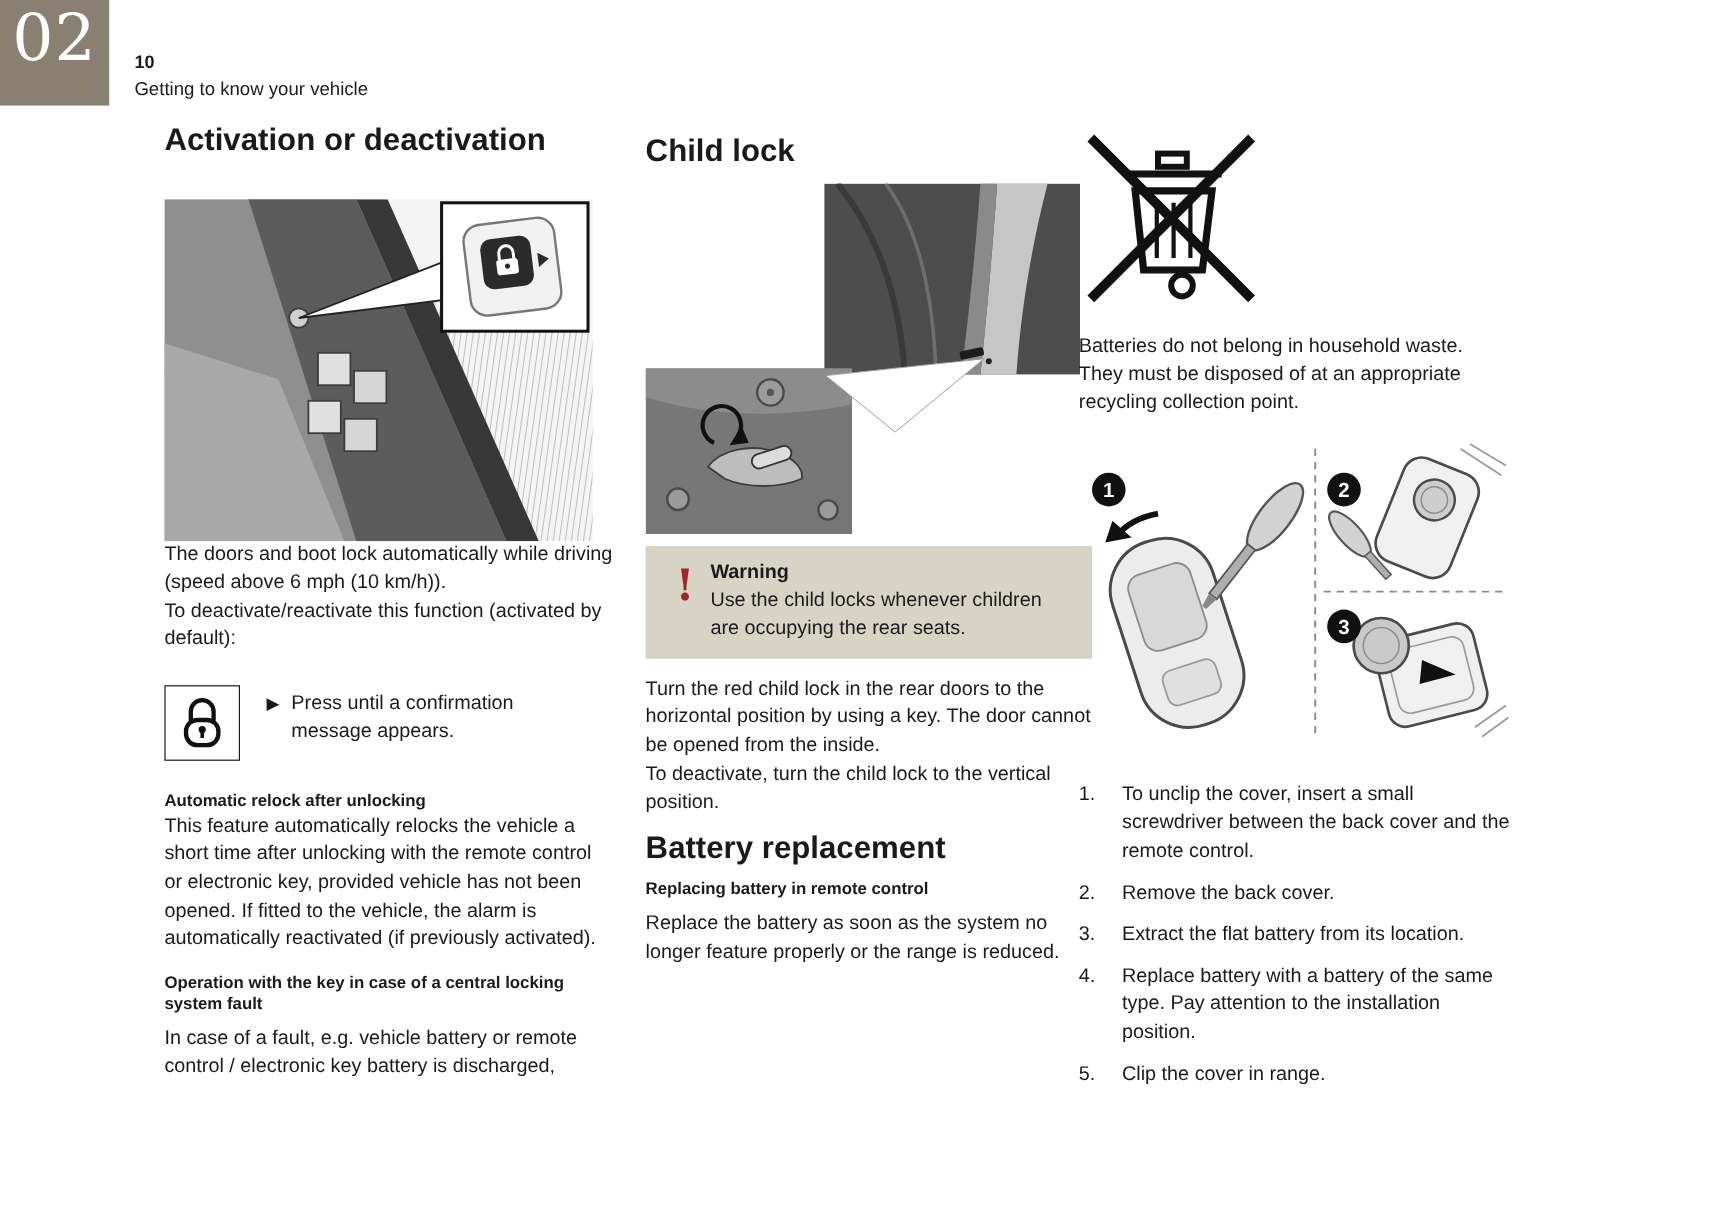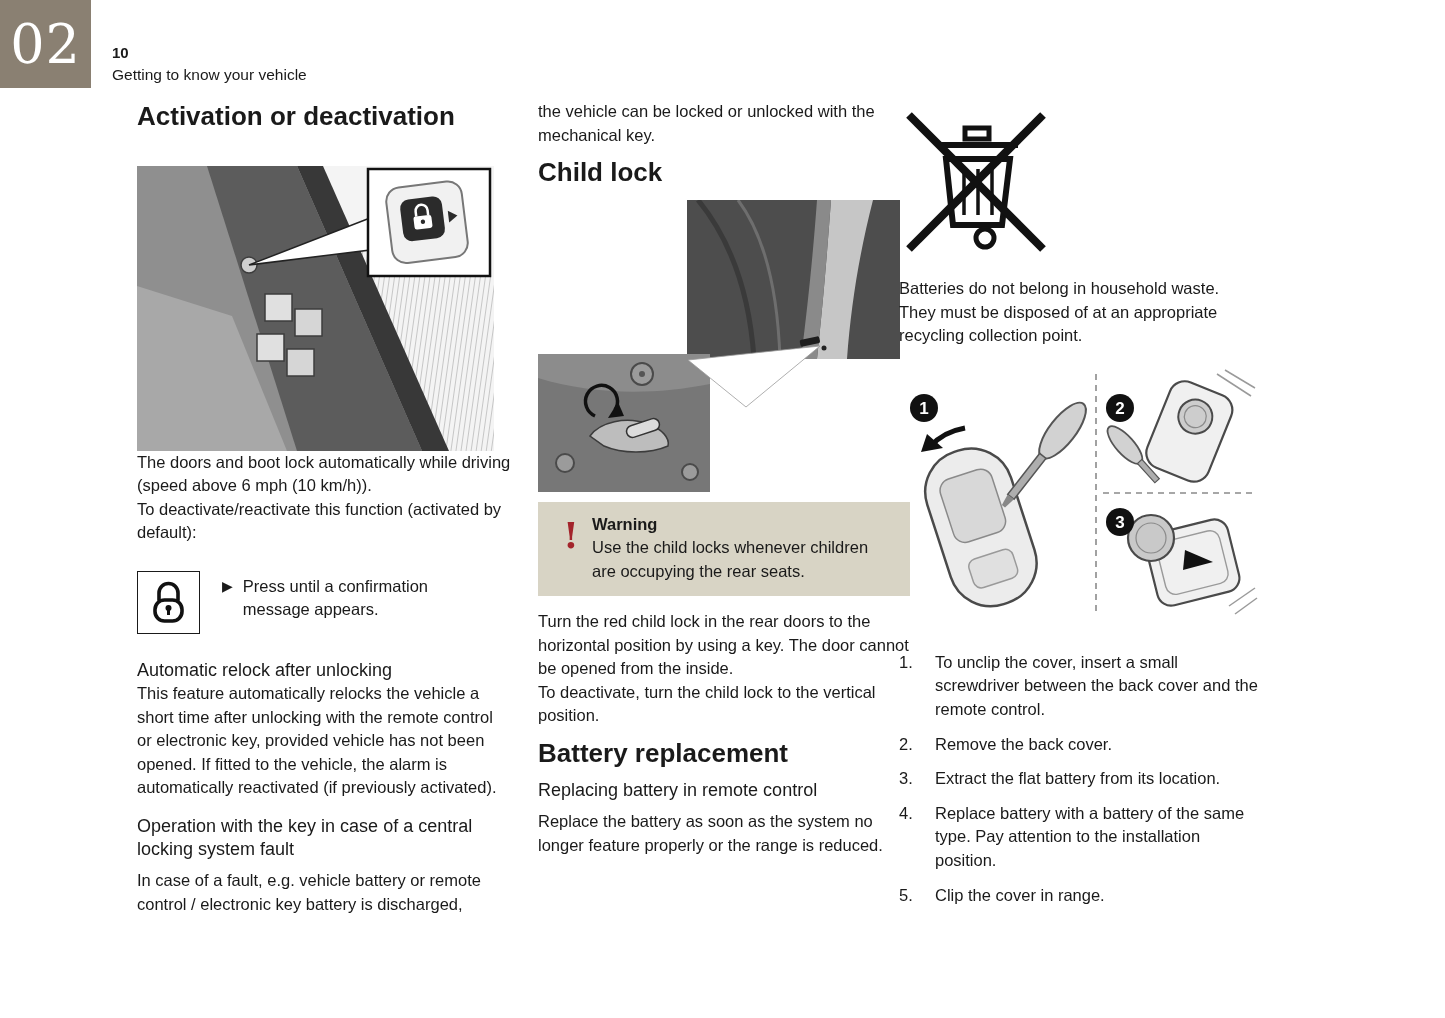--- a/index.html
+++ b/index.html
@@ -14,35 +14,35 @@
   svg text { font-family: "Liberation Sans", sans-serif; }
 
   
   .chapter-box {
     position: absolute; left: 0; top: 0;
     width: 91px; height: 88px;
     background: #8a8072;
     color: #ffffff;
     font-family: "DejaVu Serif", serif;
     font-size: 54px; font-weight: 400;
-    display: flex; align-items: center; justify-content: center;
+    display: flex; justify-content: center;
     letter-spacing: 1px;
   }
   .page-header { position: absolute; left: 112px; top: 44px; }
   .page-number { font-size: 15px; font-weight: bold; }
   .section-title { font-size: 15.5px; margin-top: 5px; }
 
   
   .col { position: absolute; top: 100px; }
   .col-1 { left: 137px; width: 374px; }
   .col-2 { left: 538px; width: 372px; }
   .col-3 { left: 899px; width: 360px; }
 
   .h-section { font-size: 26px; font-weight: bold; line-height: 1.25; }
-  .h-sub { font-size: 18px; font-weight: normal; line-height: 1.28; }
+  .h-sub { font-size: 14px; font-weight: bold; line-height: 1.28; }
   .p { font-size: 16.5px; line-height: 1.43; white-space: pre-line; }
 
   
   .door-illustration { display: block; margin-top: 33px; }
   .col-1 .p-autolock { }
   .instruction-row { display: flex; gap: 22px; margin-top: 26px; align-items: flex-start; }
   .lock-key-box {
     width: 63px; height: 63px; flex: none;
     border: 1.6px solid #1a1a1a; background: #fff;
     display: flex; align-items: center; justify-content: center;
@@ -150,21 +150,20 @@
   </div>
 
   <div class="h-sub h-relock">Automatic relock after unlocking</div>
   <div class="p p-relock">This feature automatically relocks the vehicle a short time after unlocking with the remote control or electronic key, provided vehicle has not been opened. If fitted to the vehicle, the alarm is automatically reactivated (if previously activated).</div>
 
   <div class="h-sub h-fault">Operation with the key in case of a central locking system fault</div>
   <div class="p p-fault">In case of a fault, e.g. vehicle battery or remote control / electronic key battery is discharged,</div>
 </div>
 
 <div class="col col-2">
-  <div class="p">the vehicle can be locked or unlocked with the mechanical key.</div>
 
   <div class="h-section h-childlock">Child lock</div>
 
   <svg class="childlock-illustration" width="372" height="292" viewBox="0 0 372 292">
 
     <rect x="149" y="0" width="213" height="159" fill="#4d4d4d"></rect>
     <path d="M 293,0 h42 c-14,55 -22,105 -26,159 h-30 c6,-56 10,-104 14,-159 z" fill="#c6c6c6"></path>
     <path d="M 279,0 h14 c-4,55 -8,103 -14,159 h-16 c7,-56 12,-104 16,-159 z" fill="#8a8a8a"></path>
     <path d="M 200,0 c30,40 40,100 42,159" fill="none" stroke="#6e6e6e" stroke-width="3"></path>
     <path d="M 160,0 c36,44 52,100 56,159" fill="none" stroke="#3a3a3a" stroke-width="5"></path>

